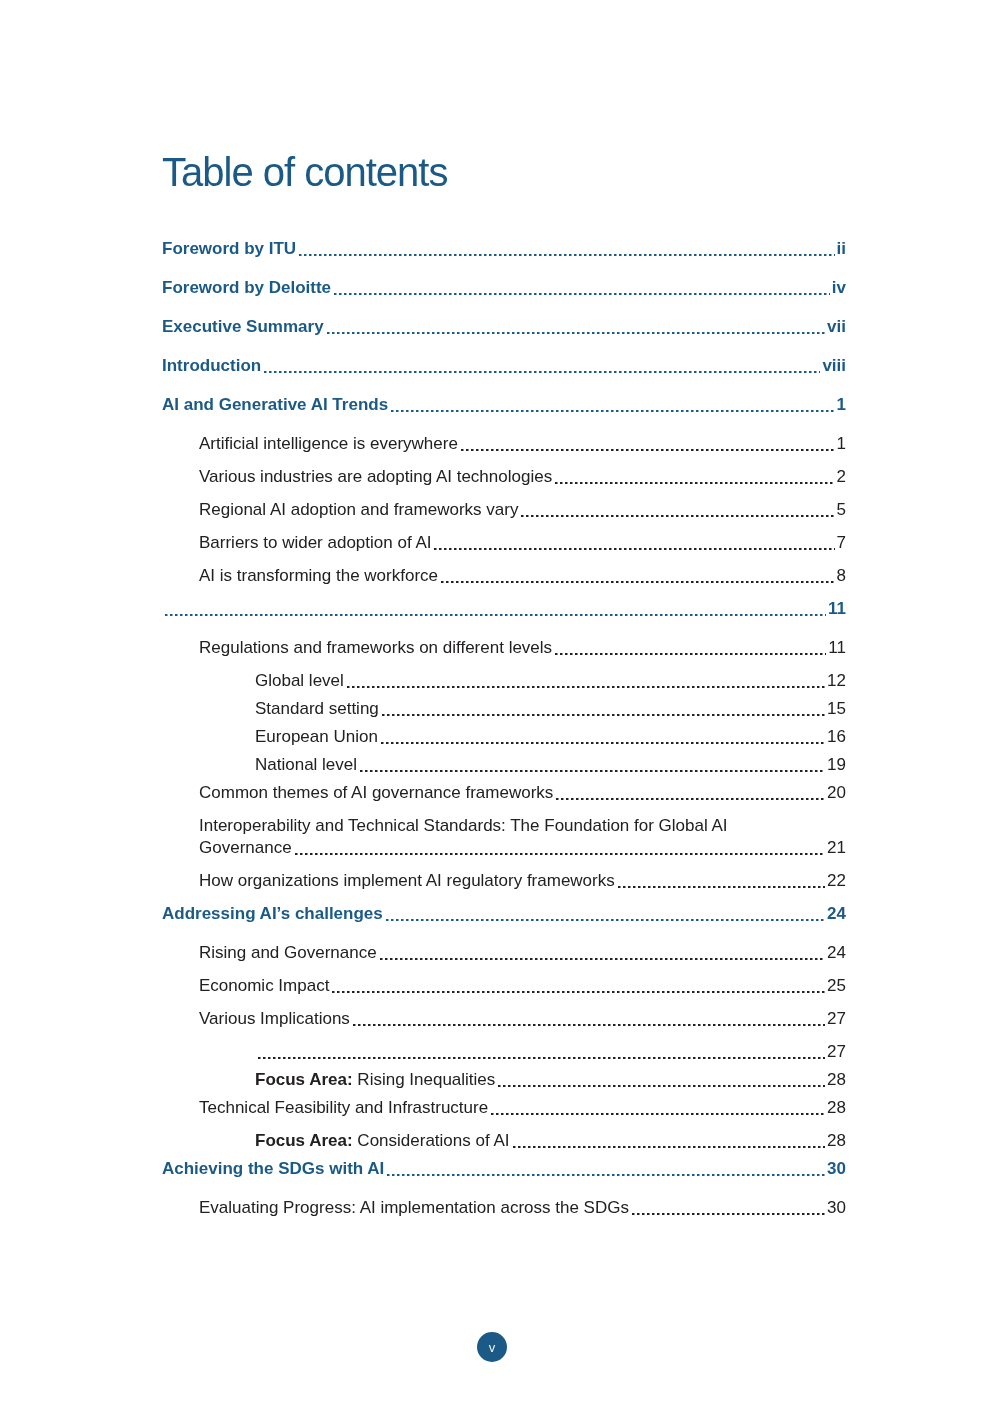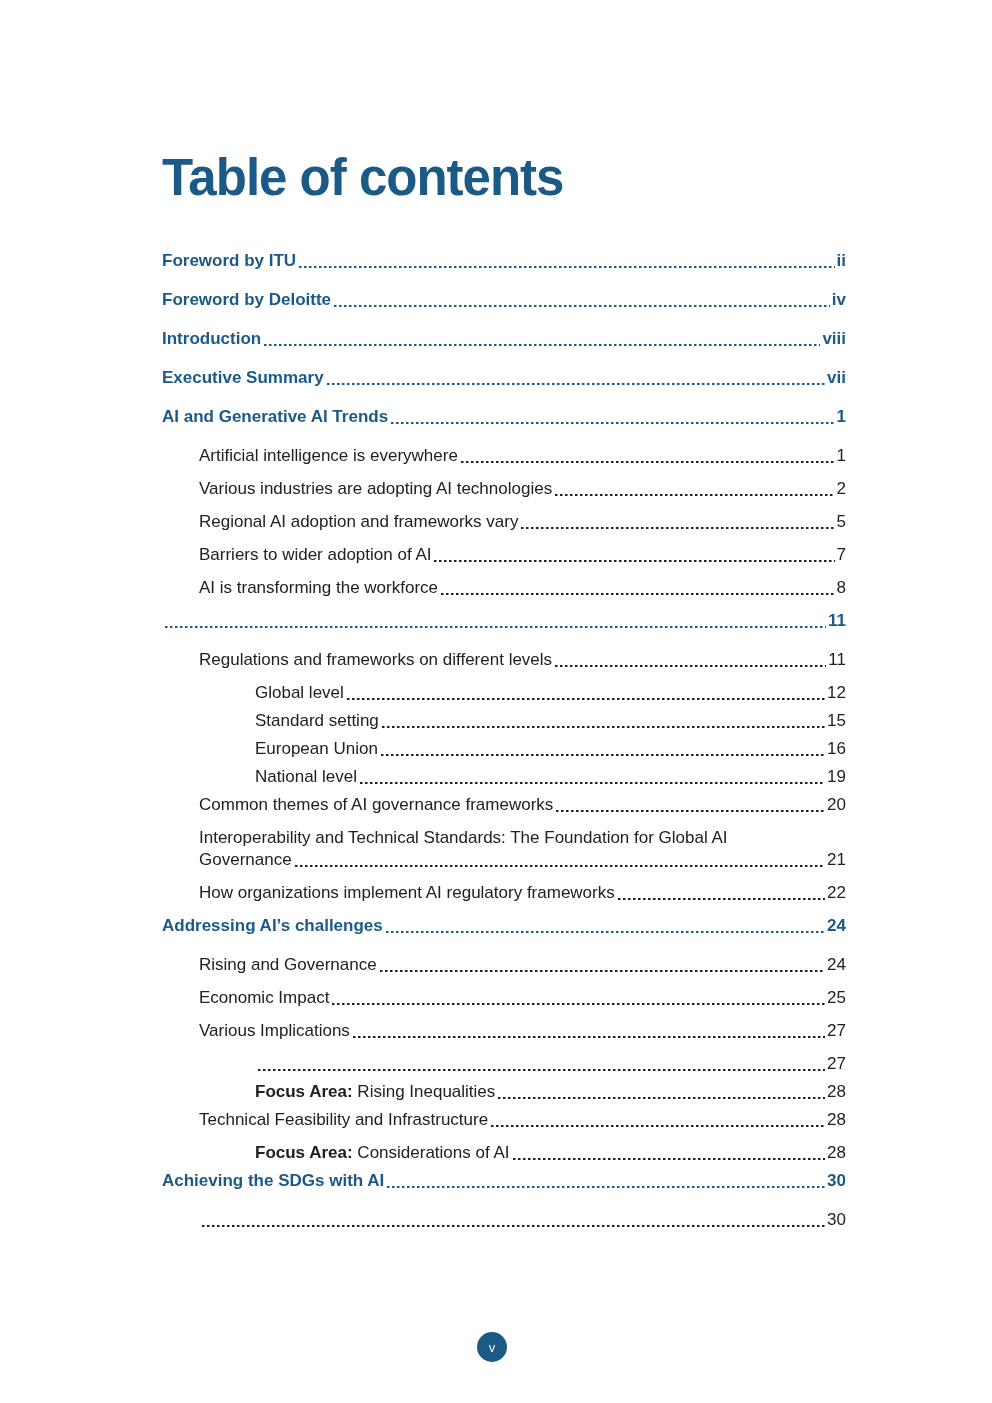--- a/index.html
+++ b/index.html
@@ -15,22 +15,22 @@
     position:relative;
     overflow:hidden;
   }
   .page{
     position:absolute;inset:0;
     box-sizing:border-box;
     padding:150px 146px 0 162px;
   }
   .title{
     margin:0 0 44px 0;
-    font-size:51px;
-    font-weight:bold;
+    font-size:40px;
+    font-weight:normal;
     letter-spacing:-1px;
     color:var(--accent);
     line-height:1.1;
   }
   .toc{display:block;}
   .toc-entry{
     font-size:17px;
     line-height:22px;
   }
   .toc-entry .line{
@@ -84,30 +84,30 @@
   </div>
       <div class="toc-entry lvl0">
     <div class="line">
       <span class="label"><b class="prefix"></b><span class="text">Foreword by Deloitte</span></span>
       <span class="leader"></span>
       <span class="pagenum">iv</span>
     </div>
   </div>
       <div class="toc-entry lvl0">
     <div class="line">
+      <span class="label"><b class="prefix"></b><span class="text">Executive Summary</span></span>
+      <span class="leader"></span>
+      <span class="pagenum">vii</span>
+    </div>
+  </div>
+      <div class="toc-entry lvl0">
+    <div class="line">
       <span class="label"><b class="prefix"></b><span class="text">Introduction</span></span>
       <span class="leader"></span>
       <span class="pagenum">viii</span>
-    </div>
-  </div>
-      <div class="toc-entry lvl0">
-    <div class="line">
-      <span class="label"><b class="prefix"></b><span class="text">Executive Summary</span></span>
-      <span class="leader"></span>
-      <span class="pagenum">vii</span>
     </div>
   </div>
       <div class="toc-entry lvl0">
     <div class="line">
       <span class="label"><b class="prefix"></b><span class="text">AI and Generative AI Trends</span></span>
       <span class="leader"></span>
       <span class="pagenum">1</span>
     </div>
   </div>
       <div class="toc-entry lvl1">
@@ -269,20 +269,21 @@
   </div>
       <div class="toc-entry lvl0">
     <div class="line">
       <span class="label"><b class="prefix"></b><span class="text">Achieving the SDGs with AI</span></span>
       <span class="leader"></span>
       <span class="pagenum">30</span>
     </div>
   </div>
       <div class="toc-entry lvl1">
     <div class="line">
+      <span class="label"><b class="prefix"></b><span class="text">Evaluating Progress: AI implementation across the SDGs</span></span>
       <span class="leader"></span>
       <span class="pagenum">30</span>
     </div>
   </div>
     </nav>
 </div>
 
 <div class="footer-badge">
   <span>v</span>
 </div>

